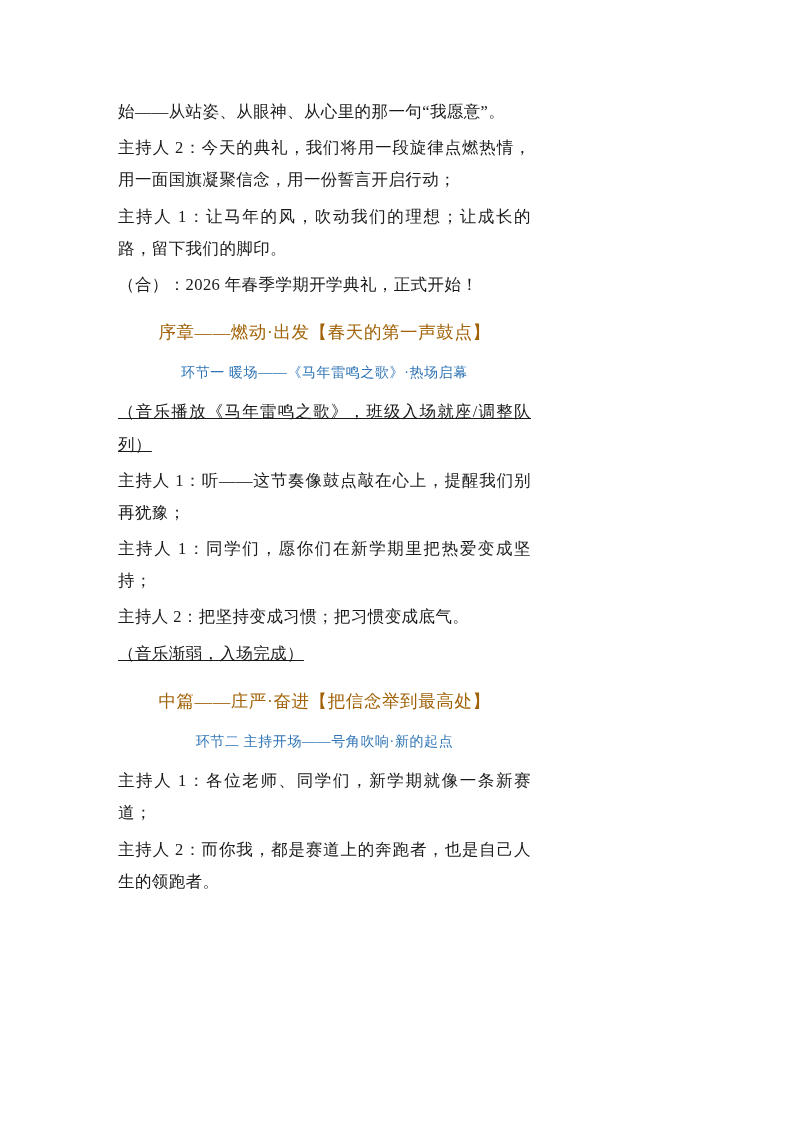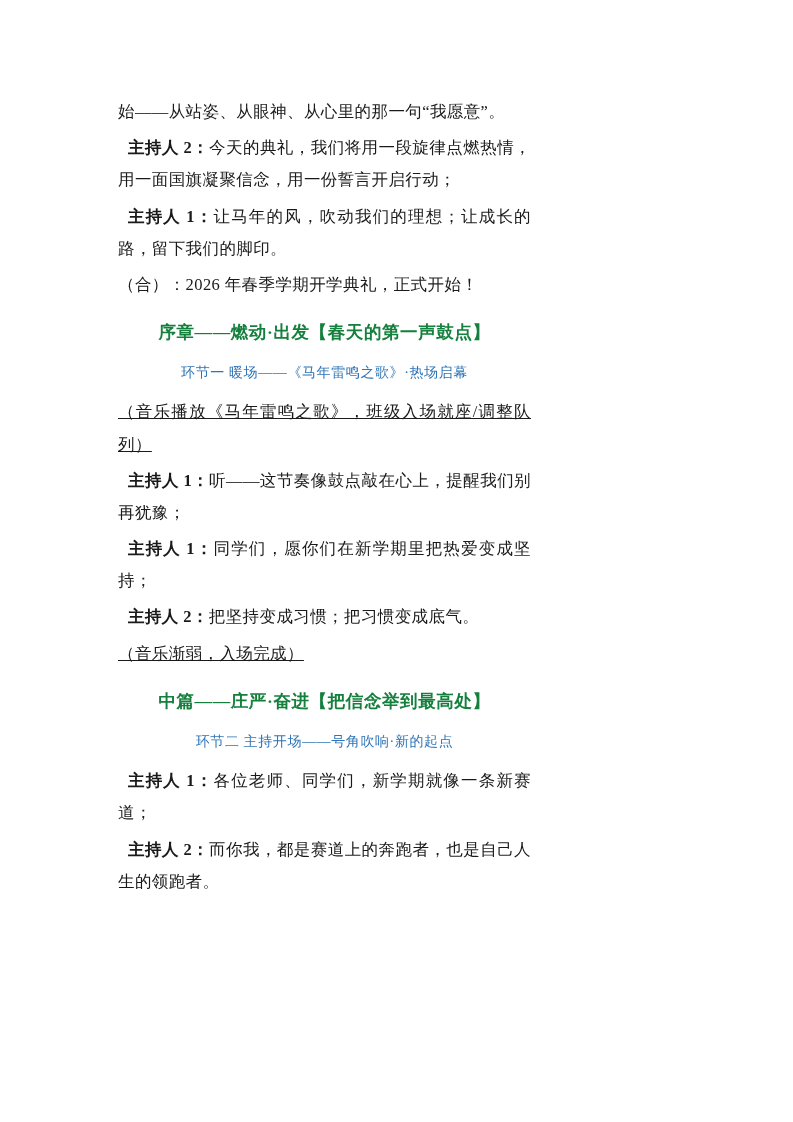--- a/index.html
+++ b/index.html
@@ -28,27 +28,26 @@
   }
   p {
     margin: 0 0 4px 0;
   }
   .para {
     text-align: justify;
     text-justify: inter-ideograph;
     letter-spacing: 0.4px;
   }
   .para .speaker {
-    font-weight: bold;
-    margin-left: 10px;
+    font-weight: normal;
   }
   .heading-red {
     text-align: center;
-    color: #15803d;
-    font-weight: bold;
+    color: #a16207;
+    font-weight: normal;
     font-size: 17.5px;
     letter-spacing: 0.6px;
     margin: 14px 0 10px 0;
   }
   .heading-blue {
     text-align: center;
     color: #2e74b5;
     font-size: 14px;
     letter-spacing: 0.6px;
     margin: 6px 0 10px 0;

